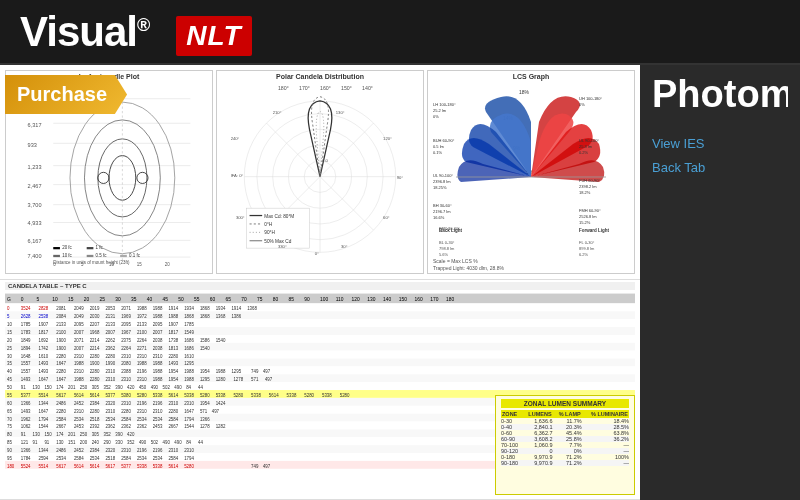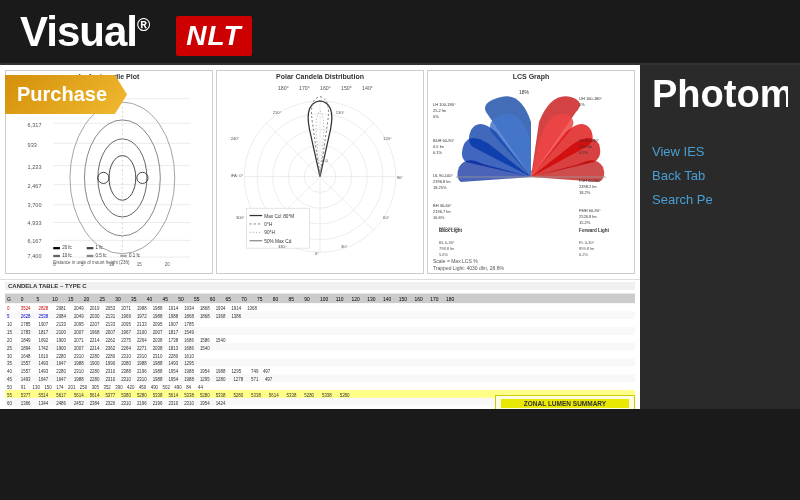--- a/index.html
+++ b/index.html
@@ -49,21 +49,21 @@
     .nav-item {
       color: #cccccc;
       font-size: 15px;
       cursor: pointer;
       text-decoration: none;
     }
 
     
     #main {
       display: flex;
-      height: 344px;
+      height: 435px;
     }
 
     
     #left-panel {
       flex: 1;
       background: white;
       overflow: hidden;
       position: relative;
     }
 
@@ -157,21 +157,21 @@
       padding: 10px 12px;
       display: flex;
       flex-direction: column;
       gap: 5px;
     }
     #photom-title {
       font-size: 38px;
       font-weight: 900;
       color: white;
       line-height: 1;
-      margin-bottom: 24px;
+      margin-bottom: 16px;
       overflow: hidden;
       white-space: nowrap;
     }
     .photom-link {
       color: #4a9fd4;
       font-size: 13px;
       cursor: pointer;
       padding: 2px 0;
       text-decoration: none;
       display: block;
@@ -830,16 +830,15 @@
       </div>
 
     </div>
 
   </div>
 
   <div id="right-panel">
     <div id="photom-title">Photom</div>
     <a class="photom-link">View IES</a>
     <a class="photom-link">Back Tab</a>
-    <a class="photom-link">Search Pe</a>
   </div>
 
 </div>
 
 </body></html>

